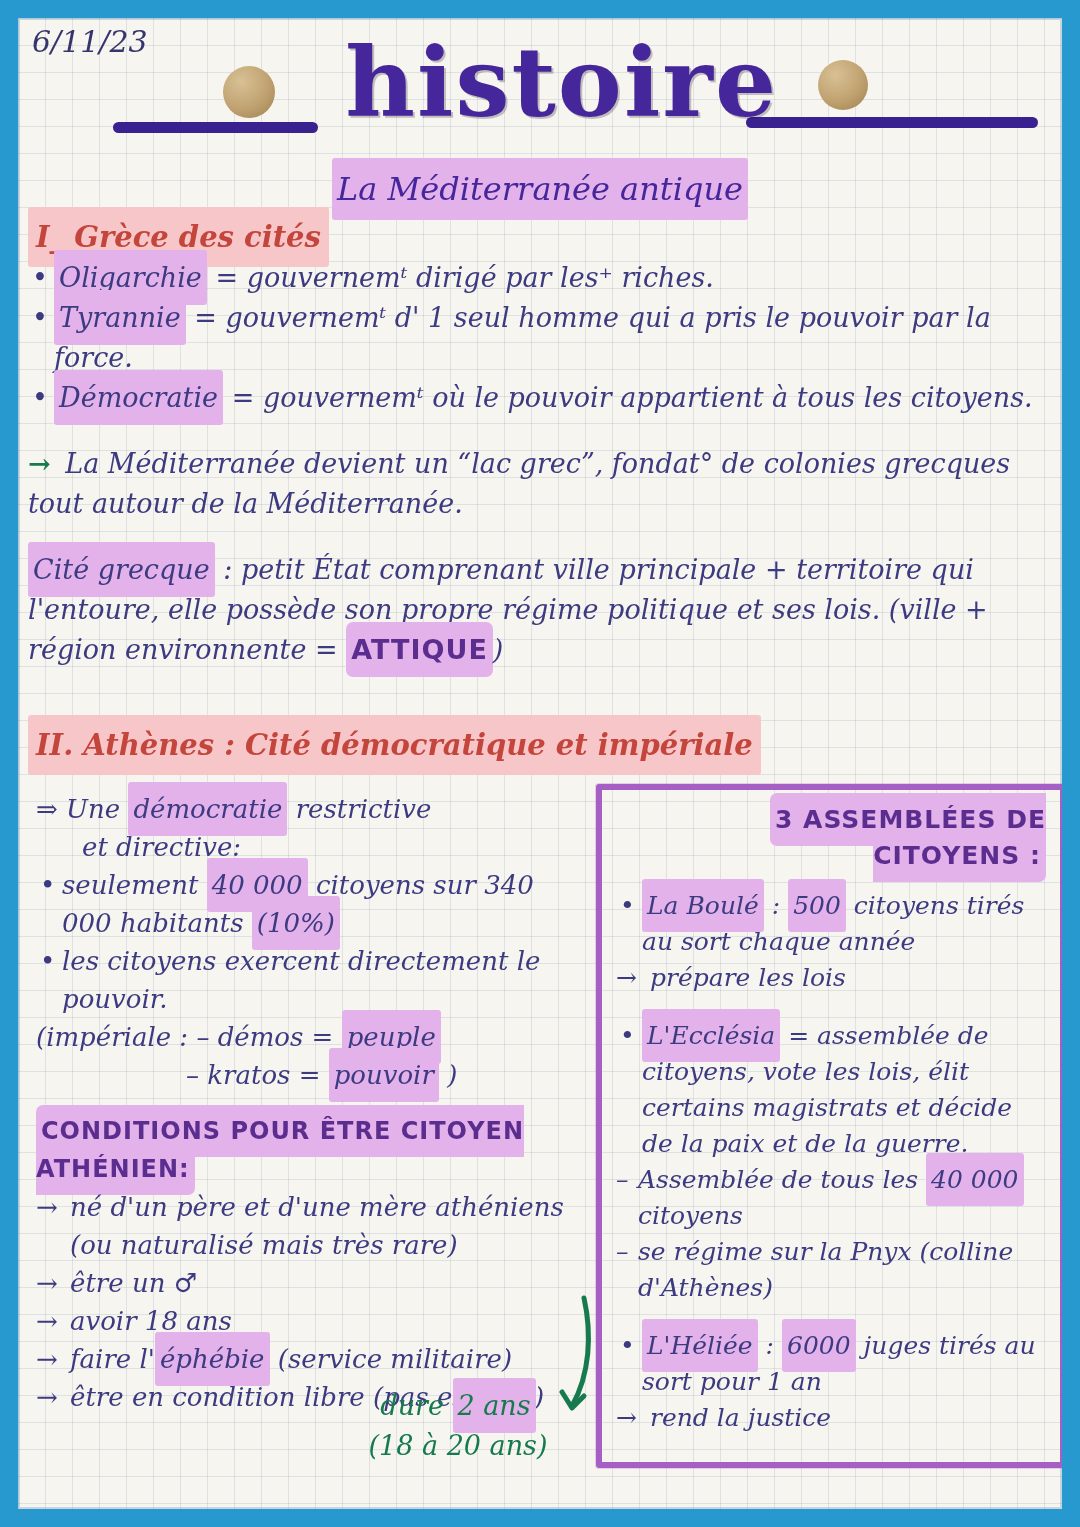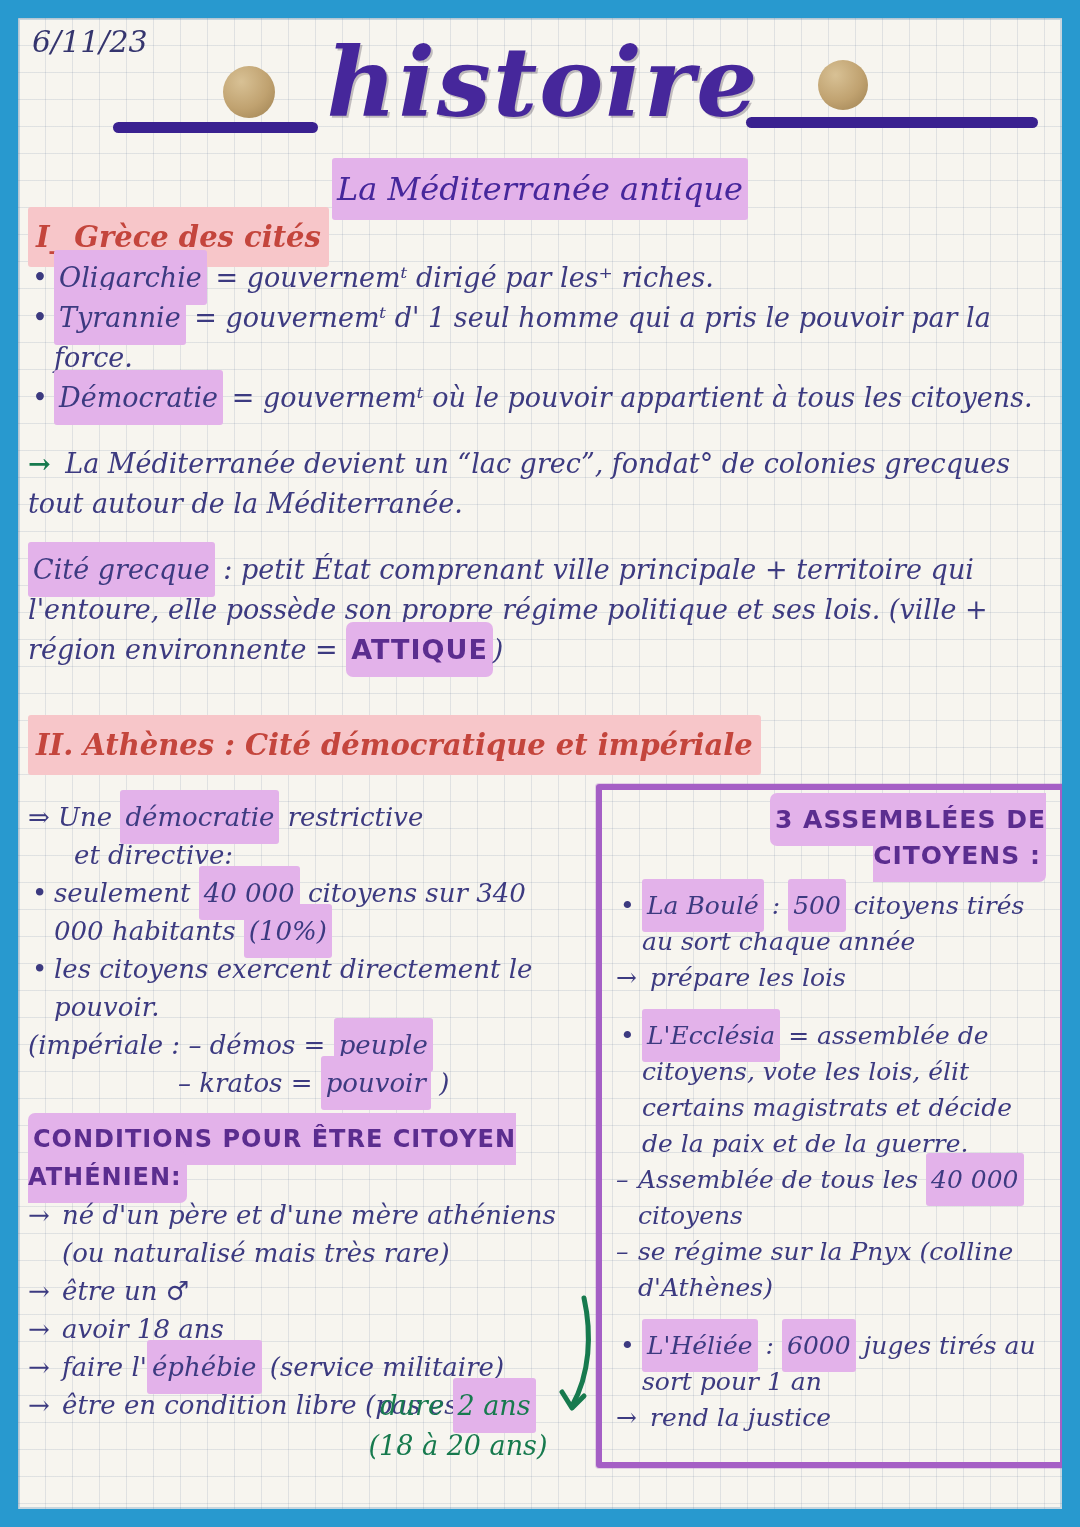--- a/index.html
+++ b/index.html
@@ -16,41 +16,41 @@
           linear-gradient(rgba(120,135,165,0.18) 1px, transparent 1px),
           linear-gradient(90deg, rgba(120,135,165,0.18) 1px, transparent 1px);
         background-size:27px 27px;
         box-shadow:inset 0 0 0 2px rgba(50,120,170,.25);}
   .hw{font-style:italic;color:var(--ink);}
   .date{position:absolute;left:14px;top:6px;font-size:30px;font-style:italic;color:#35356e;}
   .pin{position:absolute;border-radius:50%;
        background:radial-gradient(circle at 35% 30%, #d8c195, var(--pin-tan) 55%, #9d8050);}
   .pin.p1{left:205px;top:48px;width:52px;height:52px;}
   .pin.p2{left:800px;top:42px;width:50px;height:50px;}
-  .title{position:absolute;left:290px;top:8px;width:470px;text-align:center;
-         font-size:96px;font-weight:bold;font-style:italic;color:var(--title-purple);
+  .title{position:absolute;left:290px;top:8px;width:470px;text-align:right;
+         font-size:96px;font-weight:bold;color:var(--title-purple);
          letter-spacing:2px;text-shadow:2px 2px 0 rgba(30,20,40,.25);}
   .rule{position:absolute;height:11px;border-radius:6px;background:#3a2190;}
   .rule.left{left:95px;top:104px;width:205px;}
   .rule.right{left:728px;top:99px;width:292px;}
   .subtitle{position:absolute;left:0;top:152px;width:100%;text-align:center;
             font-size:32px;font-style:italic;color:var(--title-purple);}
   .hl{background:var(--lilac-highlight);border-radius:3px;padding:12px 5px;}
   .hl-pink{background:var(--pink-highlight);border-radius:3px;padding:13px 8px;}
   .red{color:var(--heading-red);}
   .caps{font-family:"DejaVu Sans", sans-serif;font-style:normal;font-weight:bold;
         color:#5b2d8f;letter-spacing:1px;border-radius:7px;}
   .s1-heading{position:absolute;left:10px;top:202px;font-size:29px;font-weight:bold;font-style:italic;}
   .flow{position:absolute;left:10px;top:240px;width:1012px;font-size:27px;line-height:40px;}
   .bullet{padding-left:26px;position:relative;}
   .bullet::before{content:"•";position:absolute;left:4px;color:var(--ink);}
   .mt{margin-top:26px;}
   .garrow{color:var(--green-note);font-style:normal;font-weight:bold;padding-right:6px;}
   .s2-heading{position:absolute;left:10px;top:710px;font-size:29px;font-weight:bold;font-style:italic;}
-  .leftcol{position:absolute;left:10px;top:772px;width:552px;font-size:26px;line-height:38px;margin-top:8px;}
+  .leftcol{position:absolute;left:18px;top:772px;width:552px;font-size:26px;line-height:38px;}
   .etym{padding-left:150px;}
   .cond{padding-left:34px;position:relative;}
   .cond::before{content:"→";position:absolute;left:0;font-style:normal;color:var(--ink);}
   .conds-heading{margin-top:18px;font-size:24px;}
   .box{position:absolute;left:578px;top:766px;width:430px;height:648px;
        border:6px solid var(--box-purple);border-radius:3px;padding:12px 14px;
        font-size:25px;line-height:36px;box-shadow:0 0 0 1px rgba(165,95,197,.25);}
   .box-heading{font-size:25px;margin-bottom:14px;text-align:right;}
   .gap{height:22px;}
   .green{color:var(--green-note);font-style:italic;font-size:27px;}

